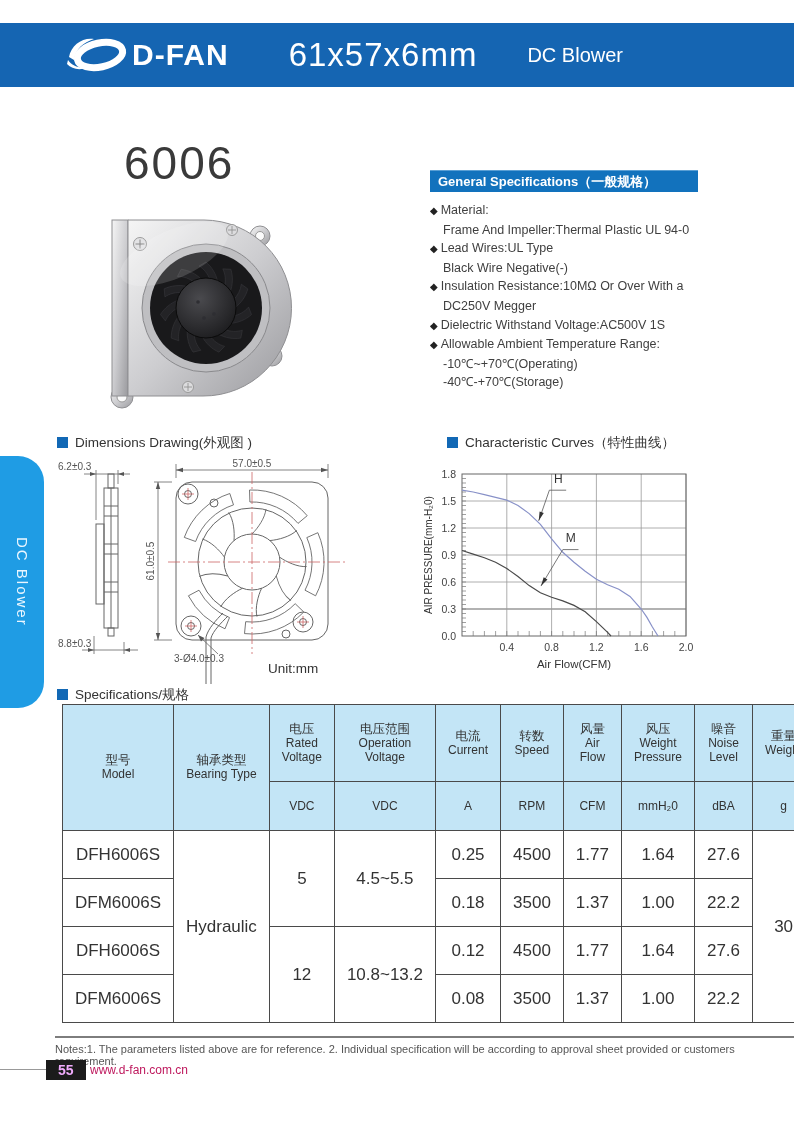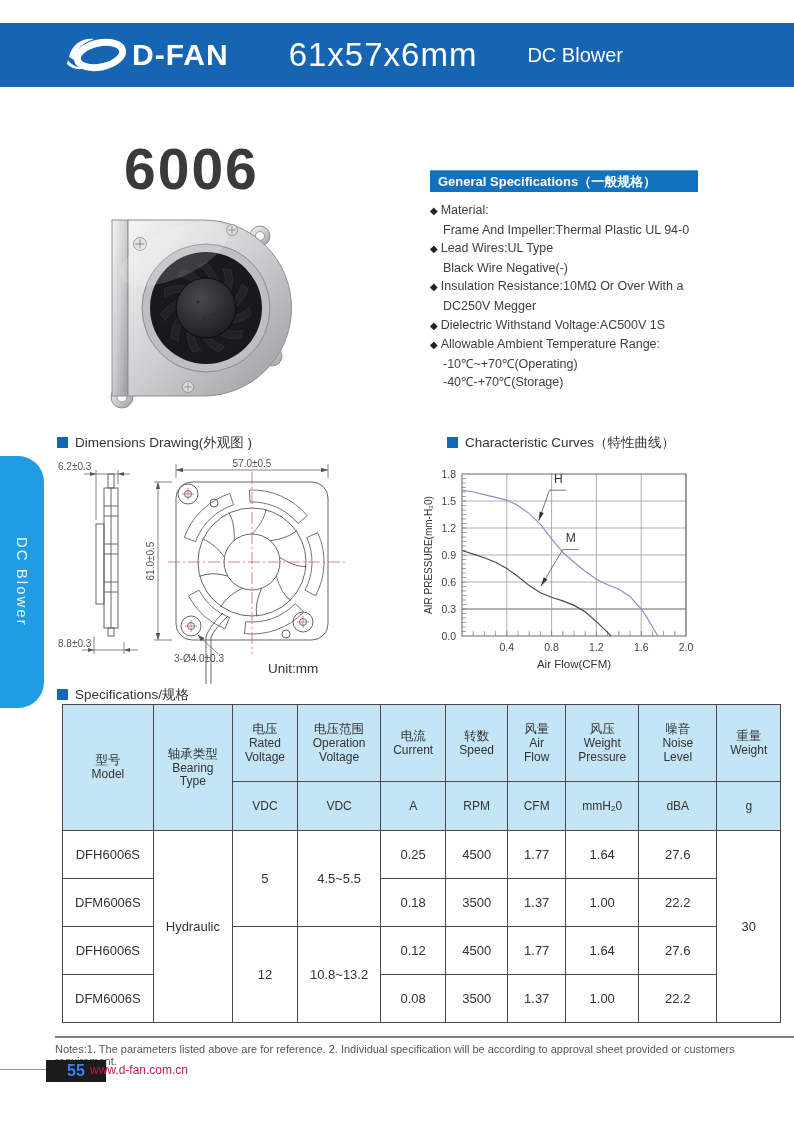--- a/index.html
+++ b/index.html
@@ -6,21 +6,21 @@
   #page{position:relative;width:794px;height:1123px;margin:0 auto;background:#ffffff;
         font-family:"Liberation Sans",sans-serif;overflow:hidden;}
   
   #header-band{position:absolute;left:0;top:23px;width:794px;height:64px;background:#1565b2;
                display:flex;align-items:center;}
   #logo{margin-left:66px;width:64px;height:44px;flex:0 0 auto;}
   #brand{color:#fff;font-size:30px;font-weight:bold;letter-spacing:1px;margin-left:2px;}
   #size-title{color:#fff;font-size:33px;font-weight:400;letter-spacing:1px;margin-left:60px;}
   #product-type{color:#fff;font-size:20px;margin-left:50px;}
   
-  #model-big{position:absolute;left:124px;top:136px;font-size:57px;color:#3a3a3a;letter-spacing:2px;font-weight:bold;}
+  #model-big{position:absolute;left:124px;top:136px;font-size:46px;color:#3a3a3a;letter-spacing:2px;}
   
   #fan-photo{position:absolute;left:92px;top:206px;}
   
   #gen-specs{position:absolute;left:430px;top:170px;width:270px;}
   #gen-bar{background:#1272bd;color:#fff;font-size:13px;font-weight:bold;height:21px;
            line-height:21px;padding-left:8px;width:260px;border-top:1px solid #5a9fd4;}
   #gen-list{margin-top:9px;}
   .gen-line{font-size:12.5px;color:#3f3f3f;line-height:18.6px;white-space:nowrap;}
   .gen-line.indent{padding-left:13px;}
   .diamond{font-size:10px;margin-right:3px;color:#222;}
@@ -37,30 +37,30 @@
   #side-tab span{writing-mode:vertical-rl;color:#eaf6ff;font-size:15px;letter-spacing:2px;}
   
   #dim-drawing{position:absolute;left:58px;top:458px;}
   #chart{position:absolute;left:422px;top:460px;}
   
   #spec-table{position:absolute;left:62px;top:704px;border-collapse:collapse;table-layout:fixed;}
   #spec-table th,#spec-table td{border:1px solid #4a4a4a;text-align:center;padding:12px;color:#333;}
   #spec-table thead th{background:#c3e5f6;font-weight:normal;}
   #spec-table .hrow1 th{height:52px;}
   #spec-table .hrow2 th{height:24px;font-size:12px;}
-  #spec-table tbody td{height:23px;font-size:13px;}
+  #spec-table tbody td{height:23px;font-size:17px;}
   .zh{font-size:12.5px;line-height:15px;}
   .en{font-size:12px;line-height:13.5px;}
   td.model-cell{text-align:left;padding-left:9px;}
   
   #foot-rule{position:absolute;left:55px;top:1036px;width:739px;border-top:2px solid #7d7d7d;}
   #notes{position:absolute;left:55px;top:1043px;width:735px;font-size:11px;color:#555;}
   #badge-line{position:absolute;left:0;top:1069px;width:46px;border-top:1px solid #999;}
-  #page-badge{position:absolute;left:46px;top:1060px;background:#1b1b1b;color:#3b82f6;
-              font-size:16px;font-weight:bold;padding:2px 21px;}
+  #page-badge{position:absolute;left:46px;top:1060px;background:#1b1b1b;color:#f0abfc;
+              font-size:14px;font-weight:bold;padding:2px 12px;}
   #website{position:absolute;left:90px;top:1063px;font-size:12px;color:#be185d;}
   svg text{font-family:"Liberation Sans",sans-serif;}
 </style>
 </head>
 <body>
 
 <div id="page">
 
   <div id="header-band">
     <svg id="logo" viewBox="0 0 64 44">

